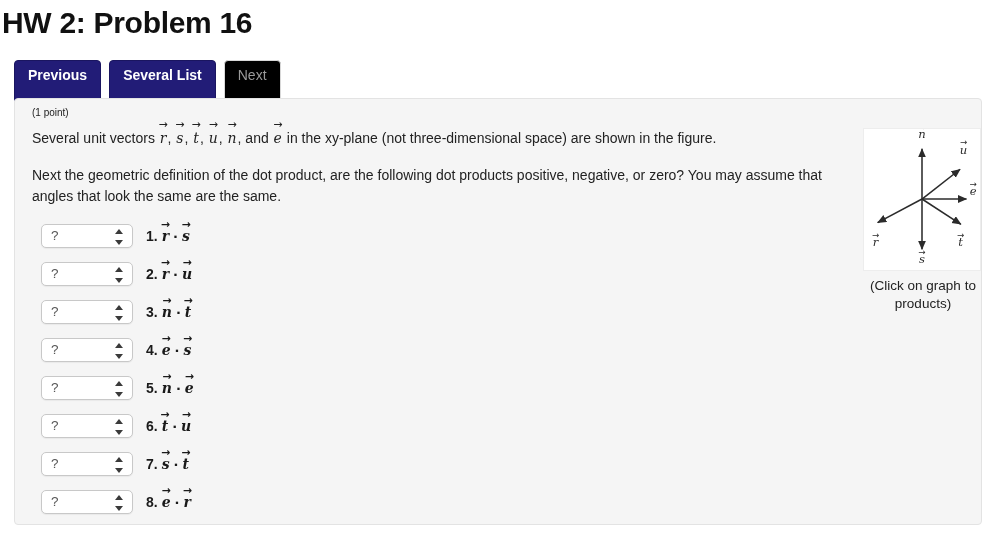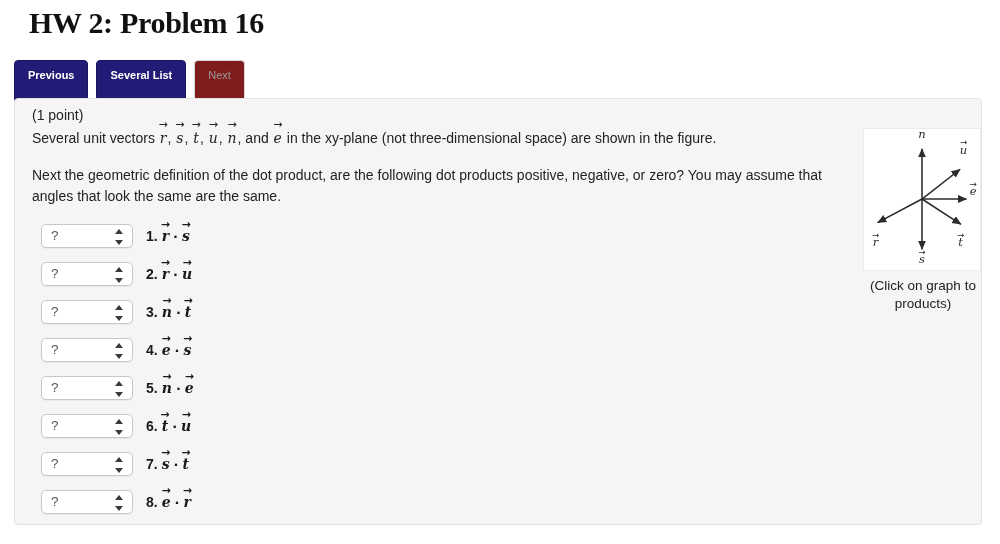--- a/index.html
+++ b/index.html
@@ -12,57 +12,56 @@
     height: 544px;
     font-family: "Liberation Sans", sans-serif;
     color: #222222;
     overflow: hidden;
     position: relative;
   }
 
   
   .page-title {
     position: absolute;
-    left: 29px;
+    left: 2px;
     top: 4px;
     font-size: 30px;
     font-weight: bold;
     letter-spacing: -0.3px;
     color: #111111;
     line-height: 38px;
-    font-family: Liberation Serif, serif;
   }
 
   
   .nav-bar {
     position: absolute;
     left: 14px;
     top: 60px;
     display: flex;
     align-items: flex-start;
     gap: 8px;
   }
   .nav-btn {
     font-family: "Liberation Sans", sans-serif;
-    font-size: 11px;
+    font-size: 14px;
     font-weight: bold;
     line-height: 14px;
     padding: 7px 13px 20px 13px;
     border-radius: 4px;
     border: 1px solid transparent;
     cursor: pointer;
     white-space: nowrap;
   }
   .nav-btn.primary {
     background: #221c77;
     color: #ffffff;
     border-color: #1a1560;
   }
   .nav-btn.disabled {
-    background: #7f1d1d;
+    background: #000000;
     color: #9a9a9a;
     border-color: #d8d8d8;
     font-weight: normal;
     cursor: default;
   }
 
   
   .panel {
     position: absolute;
     left: 14px;
@@ -72,21 +71,21 @@
     background: #f5f5f5;
     border: 1px solid #e3e3e3;
     border-radius: 4px;
     box-sizing: border-box;
   }
 
   .points {
     position: absolute;
     left: 17px;
     top: 8px;
-    font-size: 14px;
+    font-size: 10px;
     color: #222;
   }
 
   .stmt {
     position: absolute;
     left: 17px;
     font-size: 14px;
     line-height: 21px;
     color: #222;
   }

